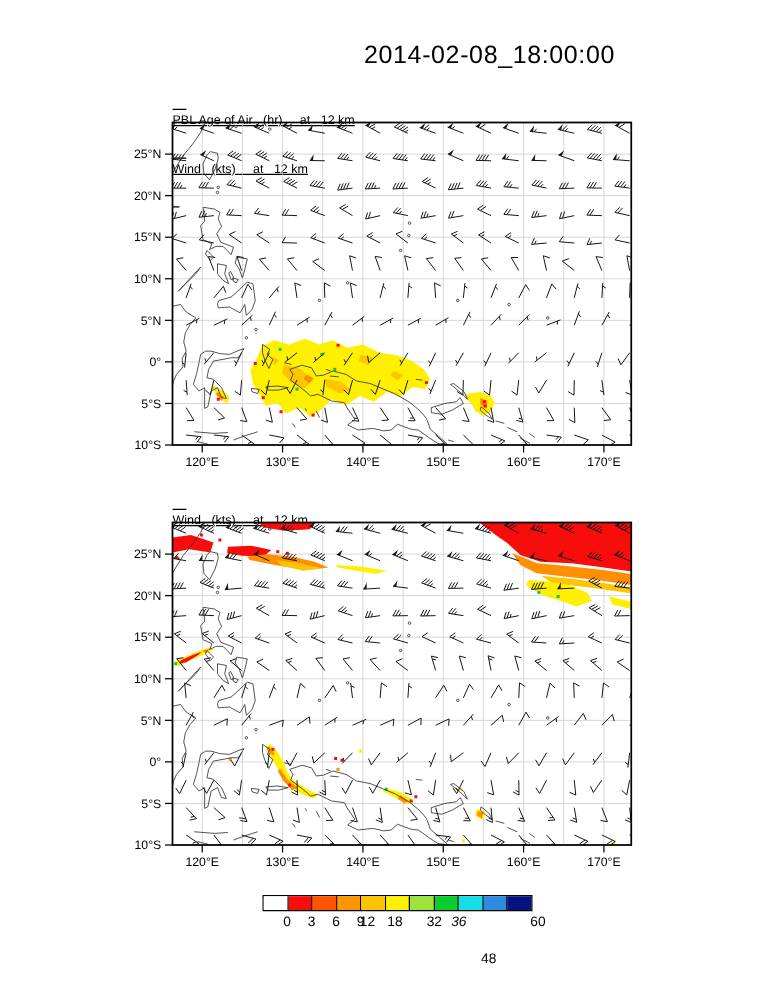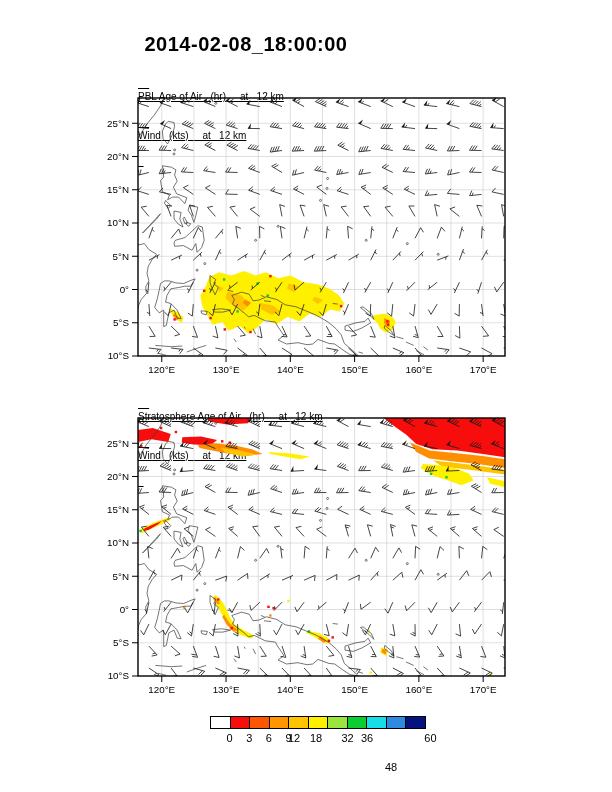--- a/index.html
+++ b/index.html
@@ -1,19 +1,19 @@
 <!DOCTYPE html>
 <html><head>
 <meta charset="utf-8">
 <style>
   html,body{margin:0;padding:0;background:#fff;}
   .page{position:relative;width:612px;height:792px;background:#ffffff;overflow:hidden;
         font-family:"Liberation Sans",sans-serif;color:#000;}
-  .main-title{position:absolute;left:0;top:33px;width:492px;text-align:center;
-        font-size:20px;letter-spacing:0.5px;font-weight:700;}
+  .main-title{position:absolute;left:0;top:33px;width:492px;text-align:right;
+        font-size:20px;letter-spacing:0.5px;font-weight:400;}
   .panel-label{position:absolute;left:138px;font-size:10px;line-height:13px;white-space:pre;text-decoration:underline;}
   .map-svg{position:absolute;left:138px;width:367px;height:258px;overflow:visible;}
   .map-svg text{font-family:"Liberation Sans",sans-serif;font-size:9.8px;fill:#000;}
   .colorbar-wrap{position:absolute;left:210px;top:716px;width:216px;height:13px;
         display:flex;border:1px solid #000;box-sizing:border-box;}
   .colorbar-cell{flex:1 1 auto;border-right:1px solid #000;}
   .colorbar-cell:last-child{border-right:none;}
   .colorbar-labels{position:absolute;left:210px;top:732px;width:216px;height:14px;}
   .colorbar-labels span{position:absolute;transform:translateX(-50%);font-size:11px;}
 </style>
@@ -105,21 +105,20 @@
       <text x="152.32749562171628" y="275" text-anchor="middle">140°E</text>
       <line x1="216.60070052539405" y1="258" x2="216.60070052539405" y2="264" stroke="#000" stroke-width="1"></line>
       <text x="216.60070052539405" y="275" text-anchor="middle">150°E</text>
       <line x1="280.8739054290718" y1="258" x2="280.8739054290718" y2="264" stroke="#000" stroke-width="1"></line>
       <text x="280.8739054290718" y="275" text-anchor="middle">160°E</text>
       <line x1="345.14711033274955" y1="258" x2="345.14711033274955" y2="264" stroke="#000" stroke-width="1"></line>
       <text x="345.14711033274955" y="275" text-anchor="middle">170°E</text>
     </svg>
 
   <div class="panel-label" style="top:384px">
-    <div>Stratosphere Age of Air   (hr)     at   12 km</div>
     <div>Wind   (kts)     at   12 km</div>
   </div>
   <svg class="map-svg" style="top:418px" id="panel-strat" viewBox="0 0 367 258">
       <defs>
         <clipPath id="clip1">
           <rect x="0" y="0" width="367" height="258"></rect>
         </clipPath>
       </defs>
       <g clip-path="url(#clip1)">
         <path d="M23.8 0V258M55.9 0V258M88.1 0V258M120.2 0V258M152.3 0V258M184.5 0V258M216.6 0V258M248.7 0V258M280.9 0V258M313.0 0V258M345.1 0V258M0 224.8H367M0 191.5H367M0 158.3H367M0 125.0H367M0 91.8H367M0 58.5H367M0 25.3H367" stroke="#c9c9c9" stroke-width="0.6" fill="none"></path>
@@ -231,17 +230,17 @@
       <div class="colorbar-cell" style="background: rgb(4, 19, 126);"></div>
     </div>
   <div class="colorbar-labels" id="colorbar-labels">
       <span style="left: 19.6px;">0</span>
       <span style="left: 39.3px;">3</span>
       <span style="left: 58.9px;">6</span>
       <span style="left: 78.5px;">9</span>
       <span style="left: 84px;">12</span>
       <span style="left: 106px;">18</span>
       <span style="left: 137.5px;">32</span>
-      <span style="left: 157.1px;">36</span>
+      <span style="left: 157.1px; font-style: italic;">36</span>
       <span style="left: 181px; margin-top: 29px;">48</span>
       <span style="left: 196.4px; margin-left: 24px;">60</span>
     </div>
 </div>
 
 </body></html>

